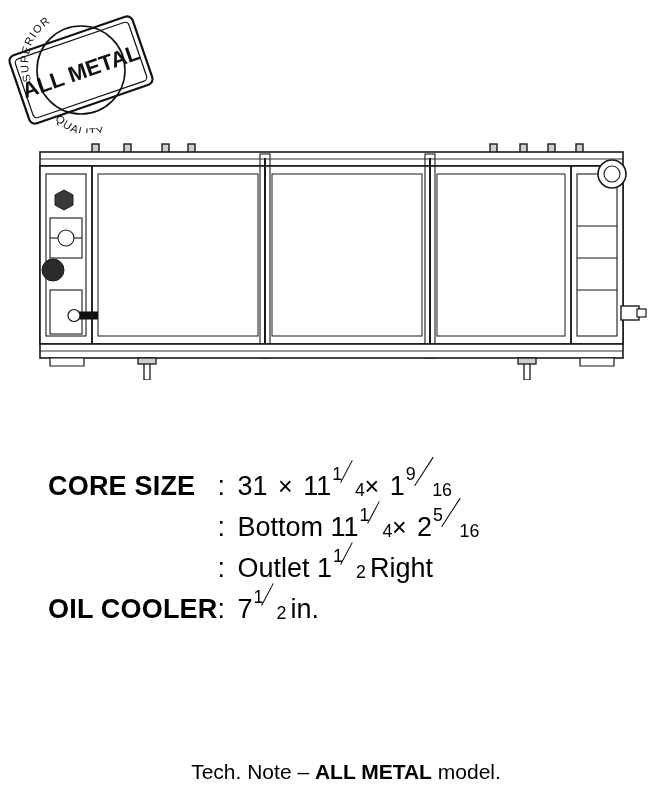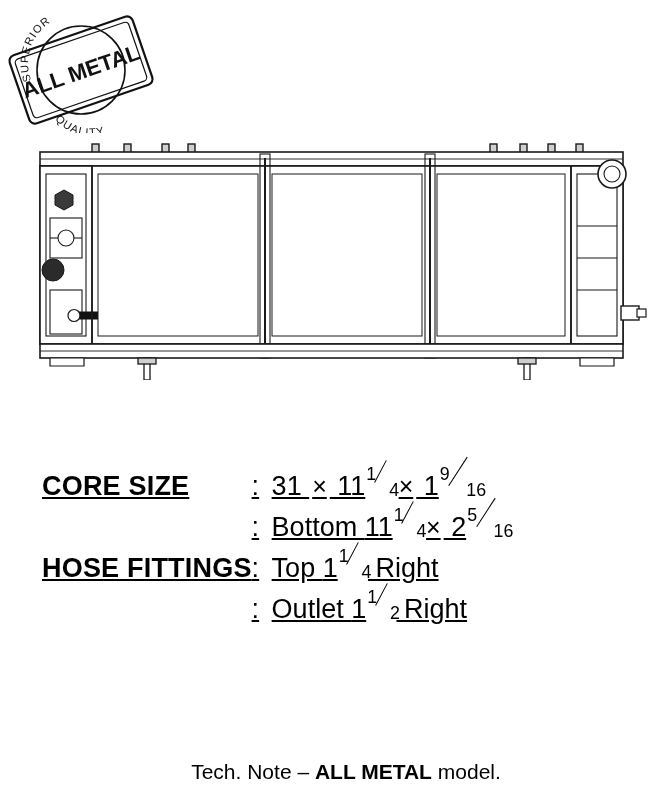--- a/index.html
+++ b/index.html
@@ -30,24 +30,23 @@
     position: absolute;
     left: 20px;
     top: 130px;
     width: 630px;
     height: 250px;
   }
 
   
   #spec {
     position: absolute;
-    left: 42px;
+    left: 48px;
     top: 466px;
     width: 590px;
-    text-decoration: underline;
   }
   table.spec-table {
     border-collapse: collapse;
   }
   table.spec-table td {
     padding: 0;
     vertical-align: baseline;
     white-space: nowrap;
   }
   td.label {
@@ -228,28 +227,28 @@
           <td class="label">CORE SIZE</td>
           <td class="colon">:</td>
           <td class="value"><span>31 </span><span class="times">×</span><span> 11</span><span class="frac"><span class="num">1</span><span class="bar"></span><span class="den">4</span></span><span class="times">×</span><span> 1</span><span class="frac wide"><span class="num">9</span><span class="bar"></span><span class="den">16</span></span></td>
         </tr>
         <tr>
           <td class="label"></td>
           <td class="colon">:</td>
           <td class="value"><span>Bottom </span><span> 11</span><span class="frac"><span class="num">1</span><span class="bar"></span><span class="den">4</span></span><span class="times">×</span><span> 2</span><span class="frac wide"><span class="num">5</span><span class="bar"></span><span class="den">16</span></span></td>
         </tr>
         <tr>
-          <td class="label">HOSE FITTINGS</td>
-          <td class="colon">:</td>
-          <td class="value"><span>Top </span><span> 1</span><span class="frac"><span class="num">1</span><span class="bar"></span><span class="den">4</span></span><span> Right </span></td>
-        </tr>
-        <tr>
           <td class="label"></td>
           <td class="colon">:</td>
           <td class="value"><span>Outlet </span><span> 1</span><span class="frac"><span class="num">1</span><span class="bar"></span><span class="den">2</span></span><span> Right </span></td>
+        </tr>
+        <tr>
+          <td class="label">OIL COOLER</td>
+          <td class="colon">:</td>
+          <td class="value"><span>7</span><span class="frac"><span class="num">1</span><span class="bar"></span><span class="den">2</span></span><span> in. </span></td>
         </tr>
       </tbody>
   </table>
 </div>
 
 <div id="technote">
   <span class="reg">Tech. Note – </span><span>ALL METAL</span><span class="reg"> model.</span>
 </div>
 
 </body></html>

